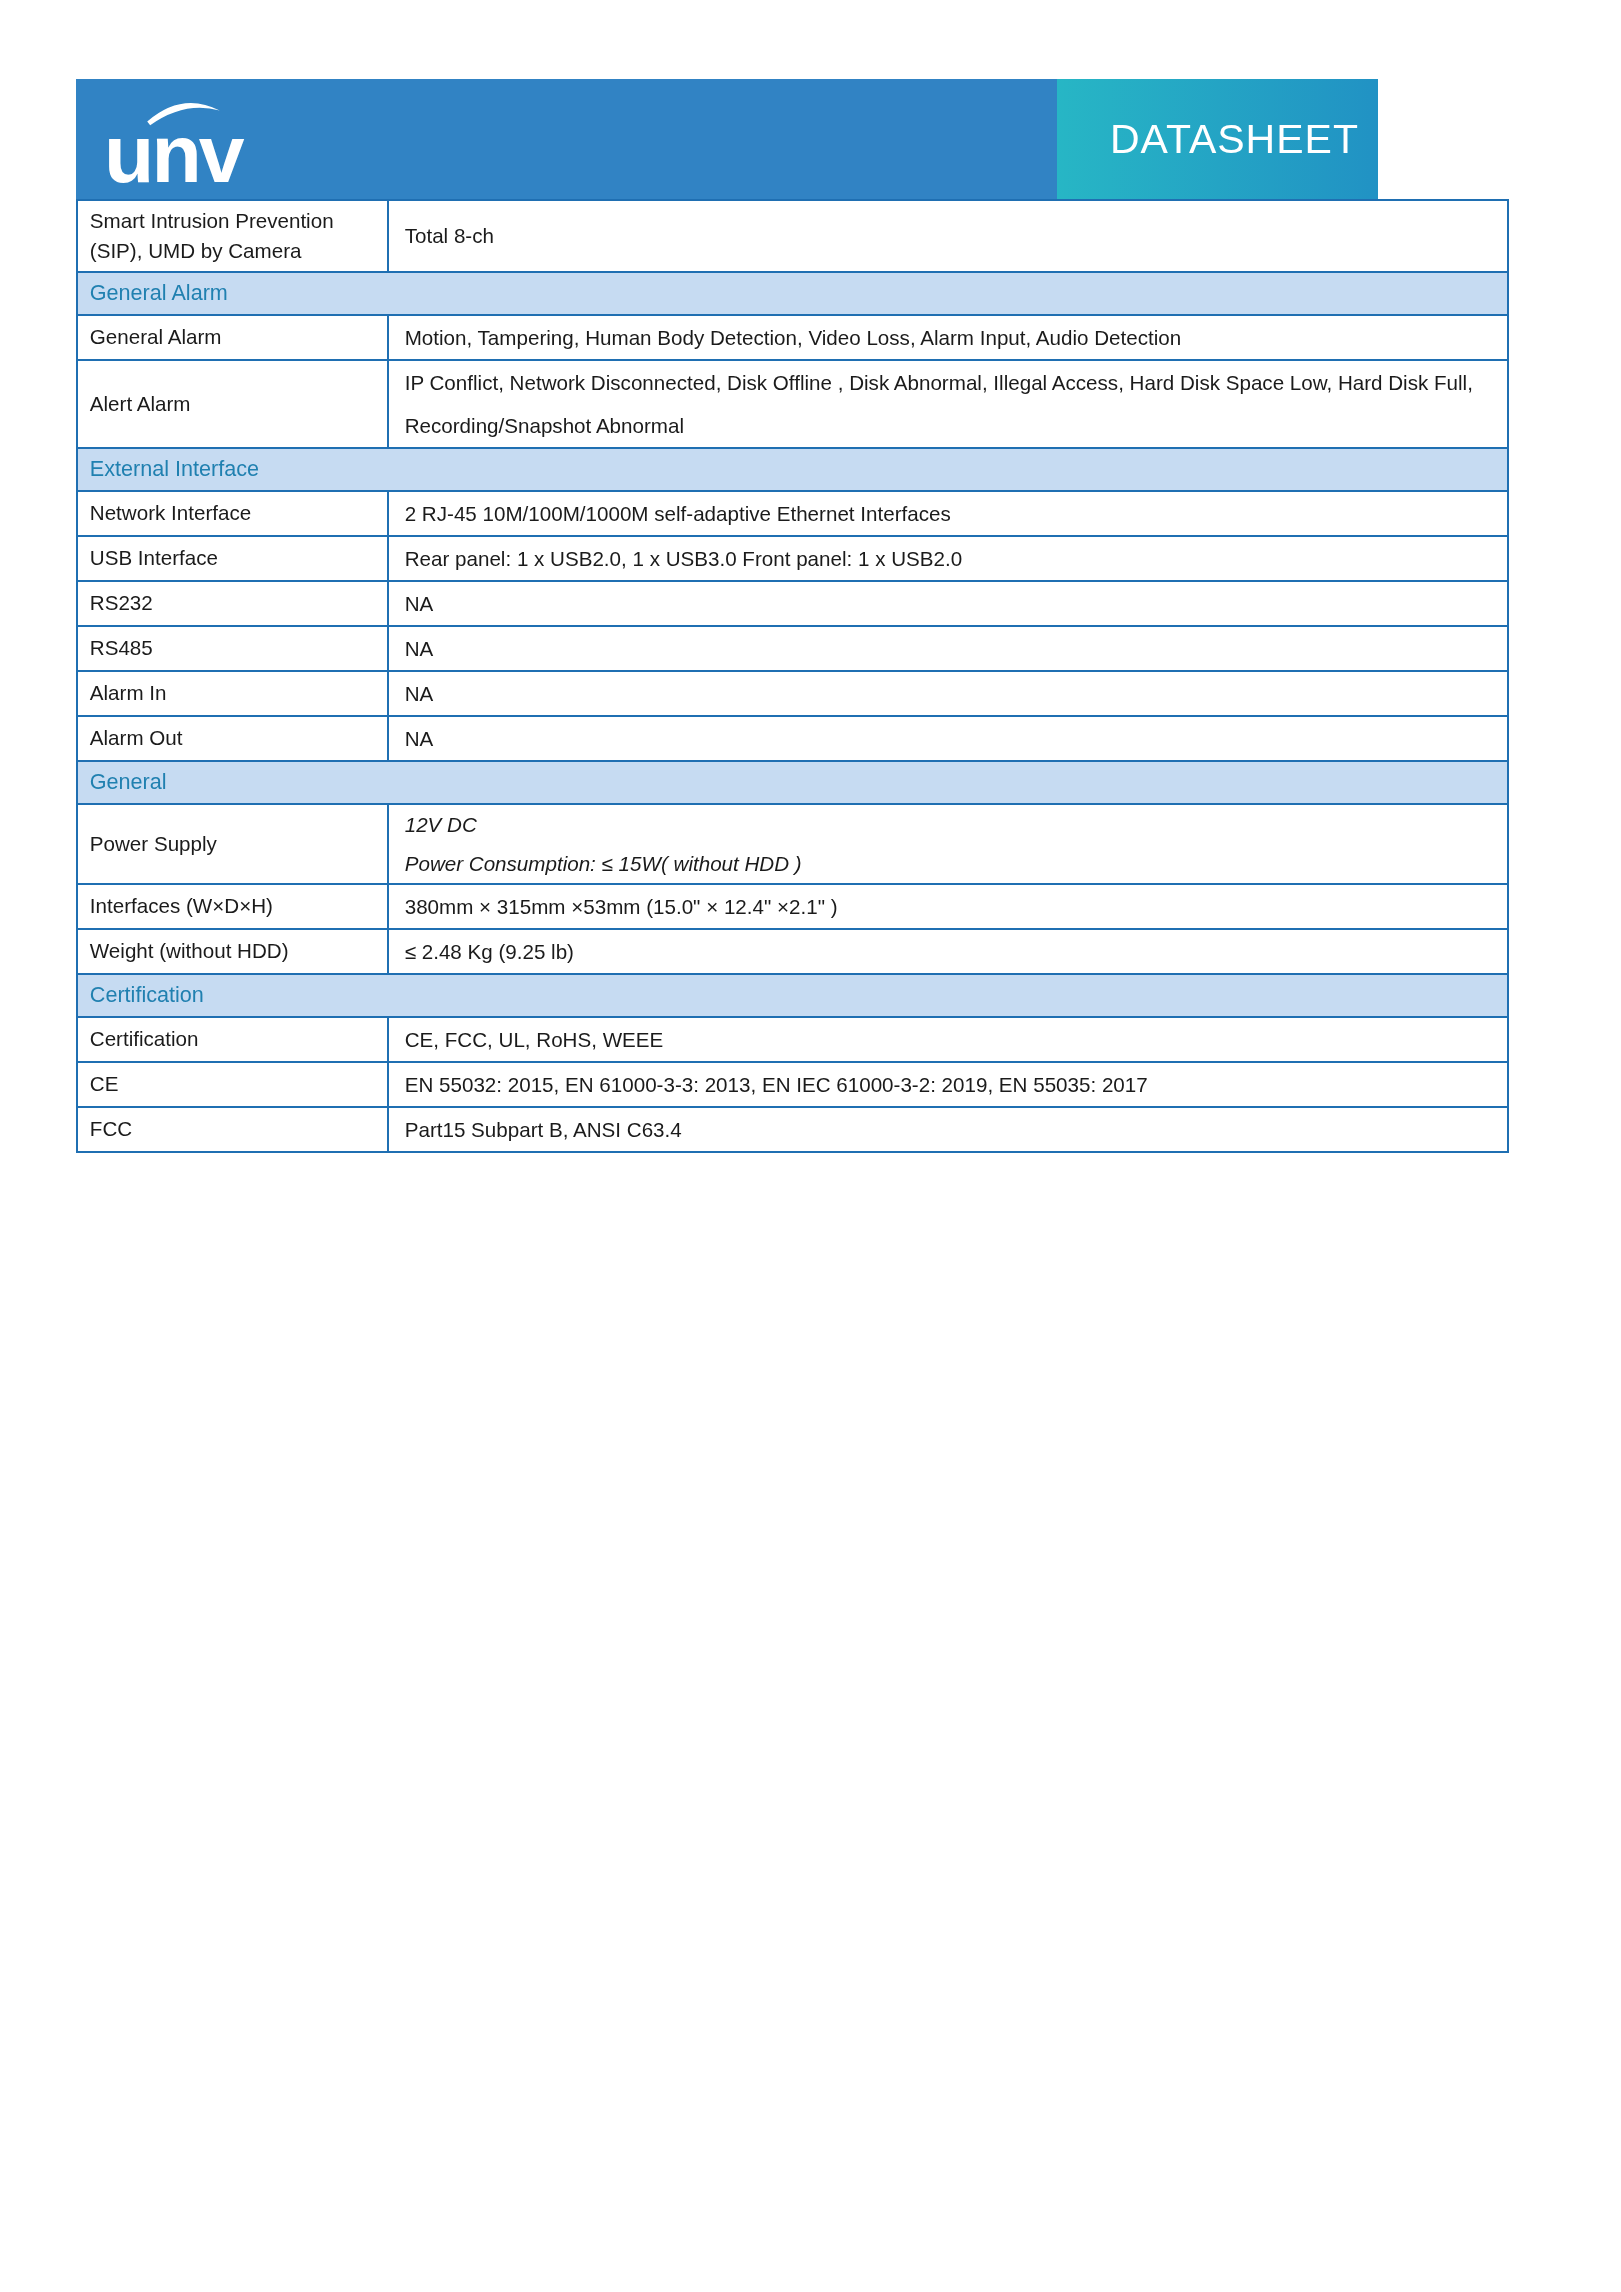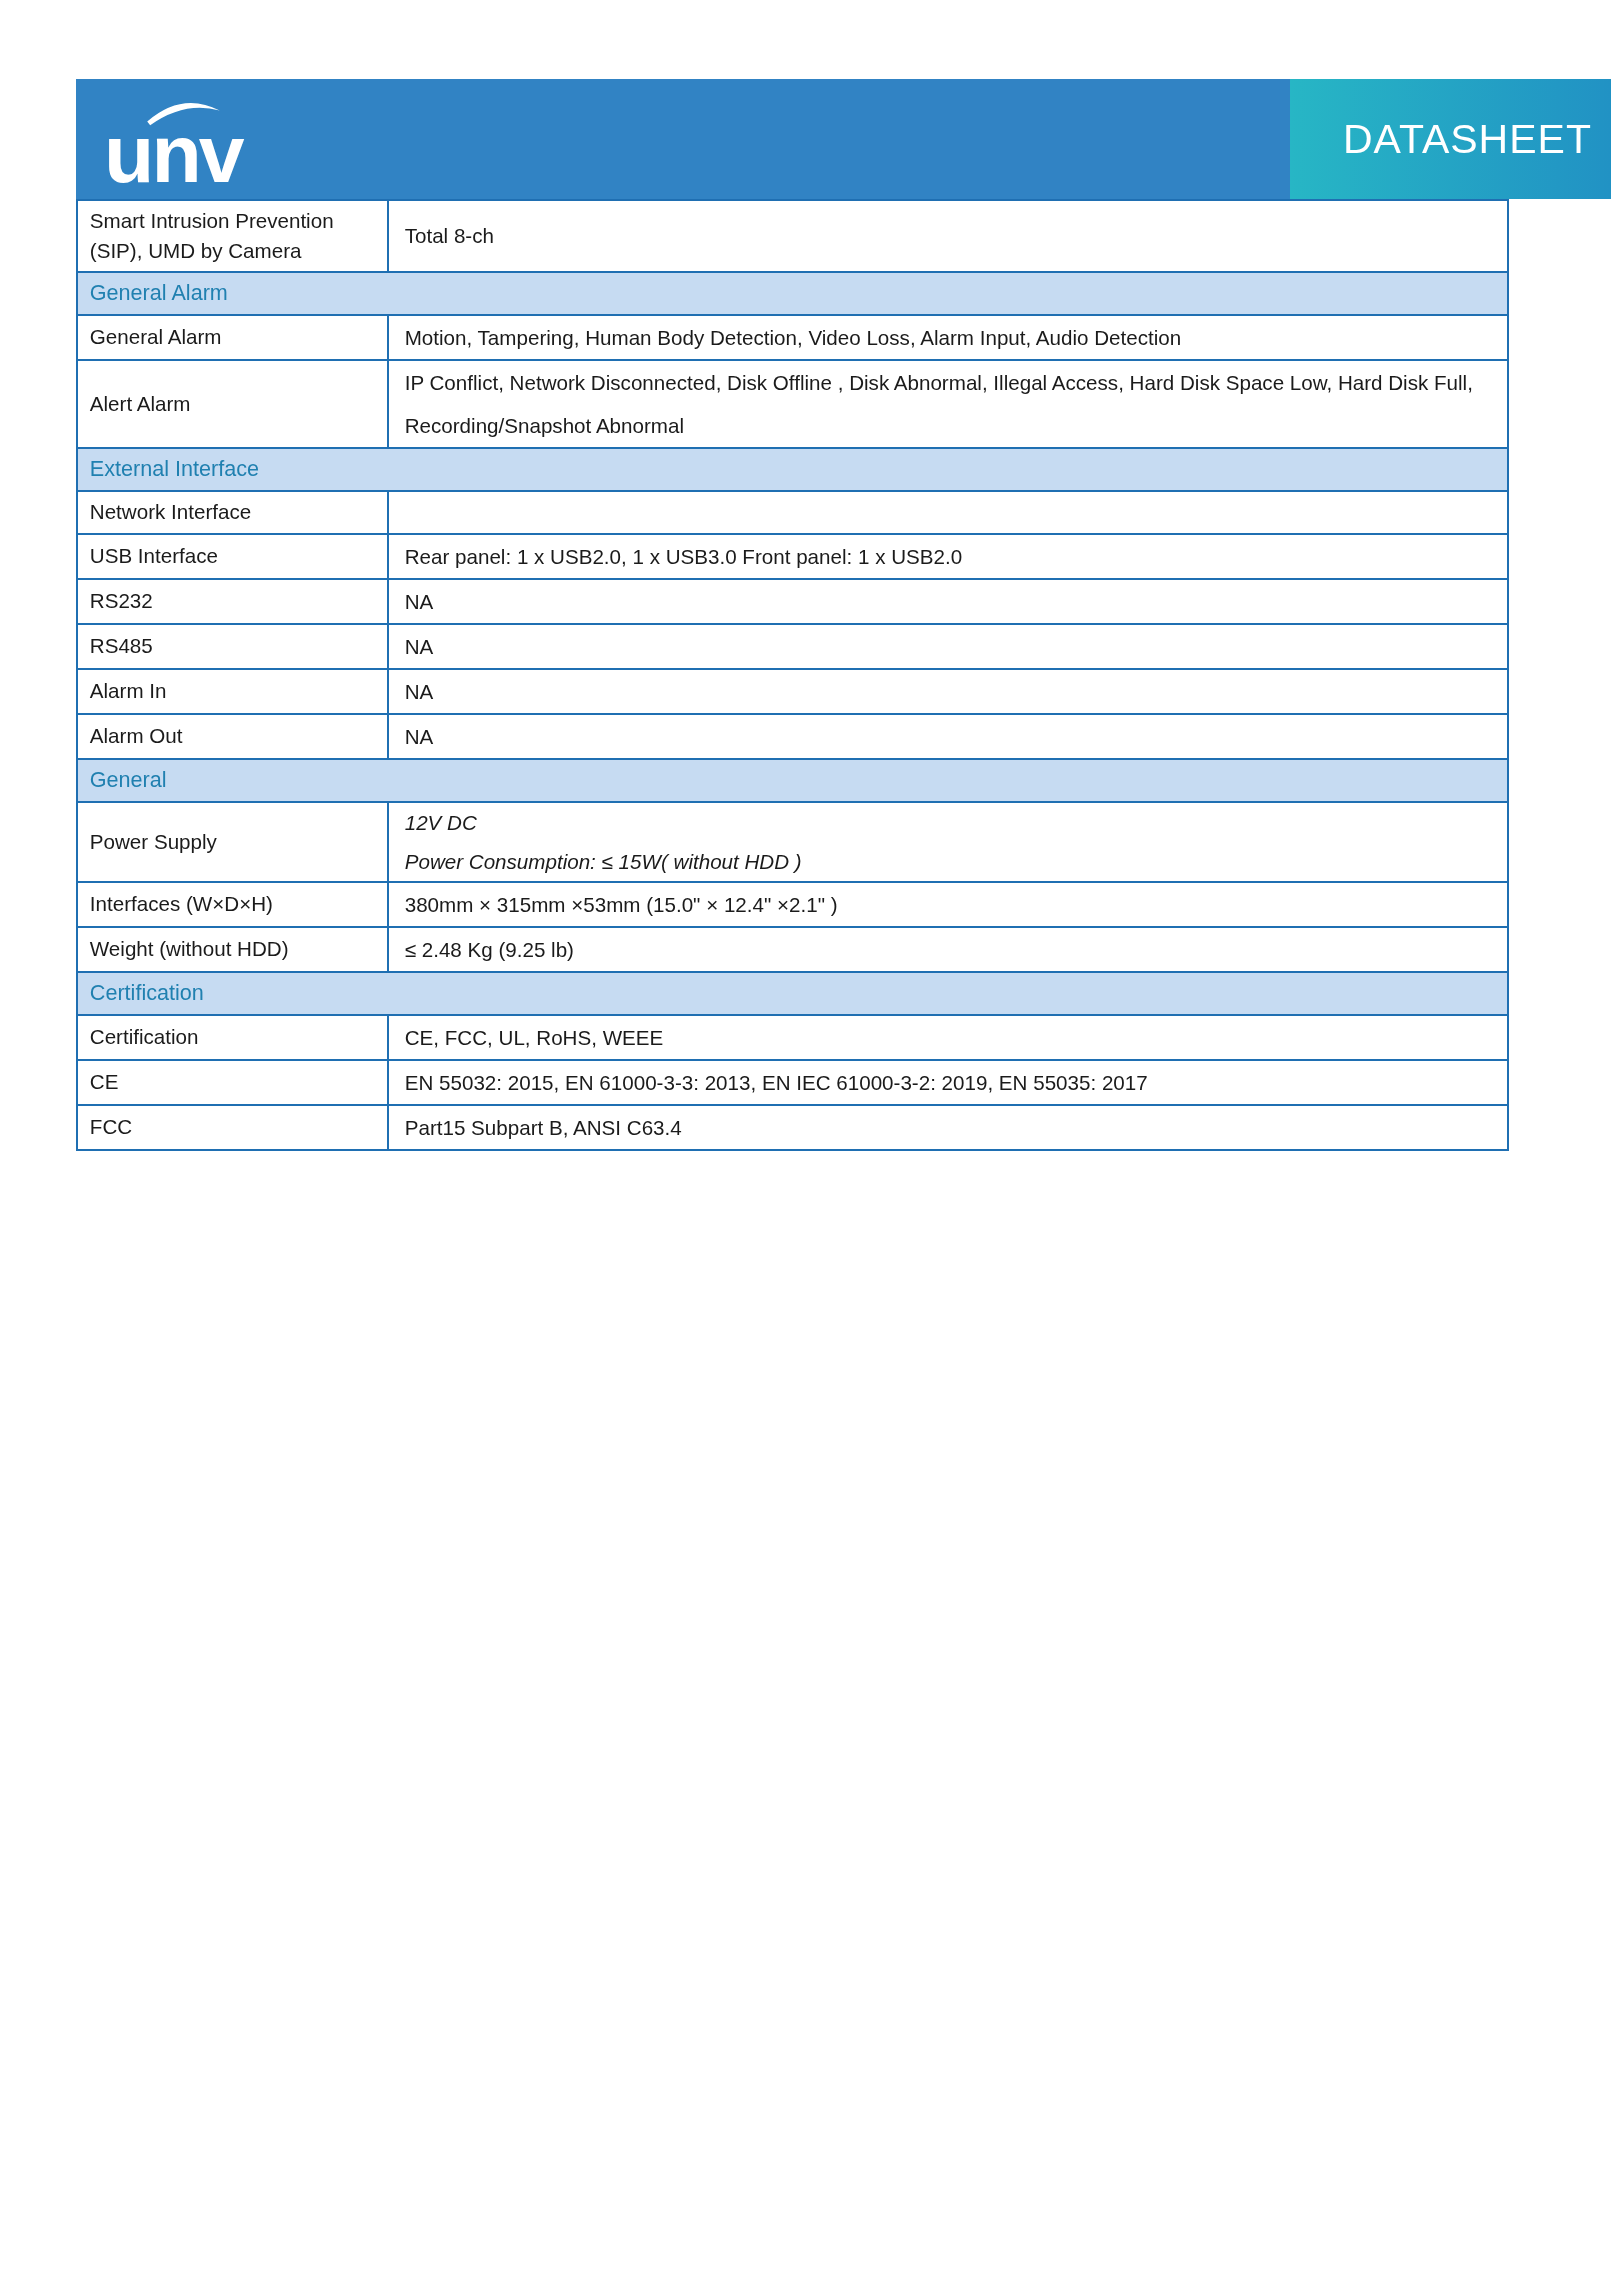--- a/index.html
+++ b/index.html
@@ -14,21 +14,21 @@
     width:1621px;
     height:2293px;
     background:#ffffff;
     overflow:hidden;
   }
 
   
   .header-band {
     position:absolute;
     left:76px; top:79px;
-    width:1535px; height:120px;
+    width:1302px; height:120px;
     background:var(--band-color, #3183c4);
   }
   .logo {
     position:absolute;
     left:25.5px; top:11.8px;
     width:211px; height:98px;
   }
   .banner {
     position:absolute;
     right:0; top:0;
@@ -125,20 +125,23 @@
         <div class="cell-label">Alert Alarm</div>
         <div class="cell-value">
           <div>IP Conflict, Network Disconnected, Disk Offline , Disk Abnormal, Illegal Access, Hard Disk Space Low, Hard Disk Full, Recording/Snapshot Abnormal</div>
         </div>
       </div>
       <div class="section-row">
         <span>External Interface</span>
       </div>
       <div class="row">
         <div class="cell-label">Network Interface</div>
+        <div class="cell-value">
+          <div>2 RJ-45 10M/100M/1000M self-adaptive Ethernet Interfaces</div>
+        </div>
       </div>
       <div class="row">
         <div class="cell-label">USB Interface</div>
         <div class="cell-value">
           <div>Rear panel: 1 x USB2.0, 1 x USB3.0 Front panel: 1 x USB2.0</div>
         </div>
       </div>
       <div class="row">
         <div class="cell-label">RS232</div>
         <div class="cell-value">

